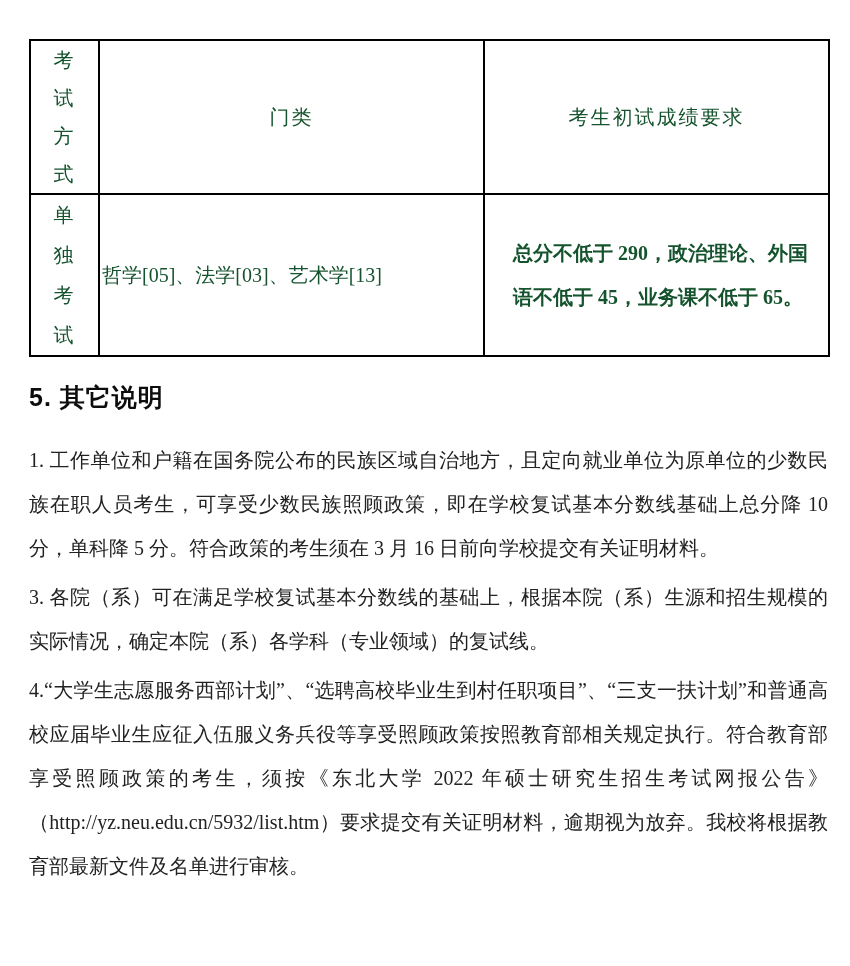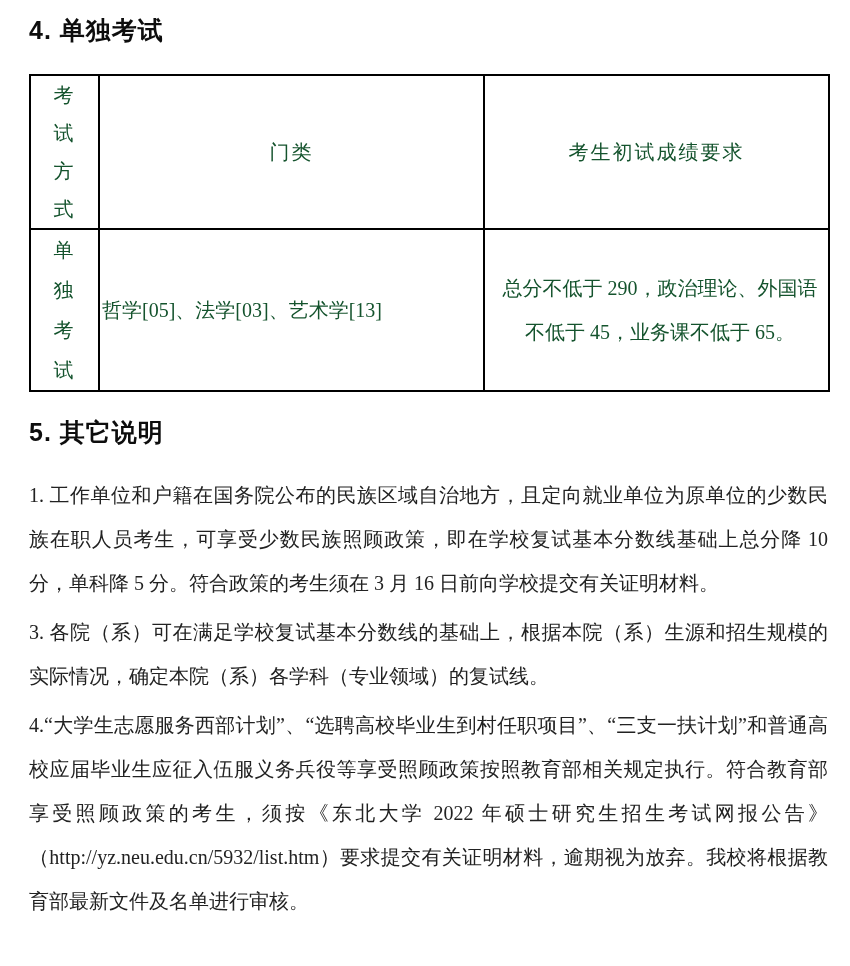--- a/index.html
+++ b/index.html
@@ -62,41 +62,41 @@
     line-height: 40px;
     letter-spacing: 2px;
     padding: 0 12px;
   }
   .exam-table td.cell-categories {
     text-align: left;
     padding: 0 4px 0 2px;
     line-height: 40px;
   }
   .exam-table td.cell-requirements {
-    text-align: center;
-    padding: 0 8px 0 15px;
+    text-align: left;
+    padding: 0 8px 0 28px;
     line-height: 44px;
+    font-weight: bold;
   }
 
   .notes { margin-top: 24px; }
   .note-para {
     font-size: 20px;
     line-height: 44px;
     margin: 0 0 5px 0;
     text-align: justify;
     color: #222222;
   }
   .note-para:last-child { margin-bottom: 0; }
 </style>
 </head>
 <body>
 
 <div class="page">
 
-  <h2 class="section-heading heading-4">4. 单独考试</h2>
 
   <table class="exam-table">
     <colgroup>
         <col class="c1">
         <col class="c2">
         <col class="c3">
       </colgroup>
     <thead>
       <tr>
         <th>考试方式</th>

